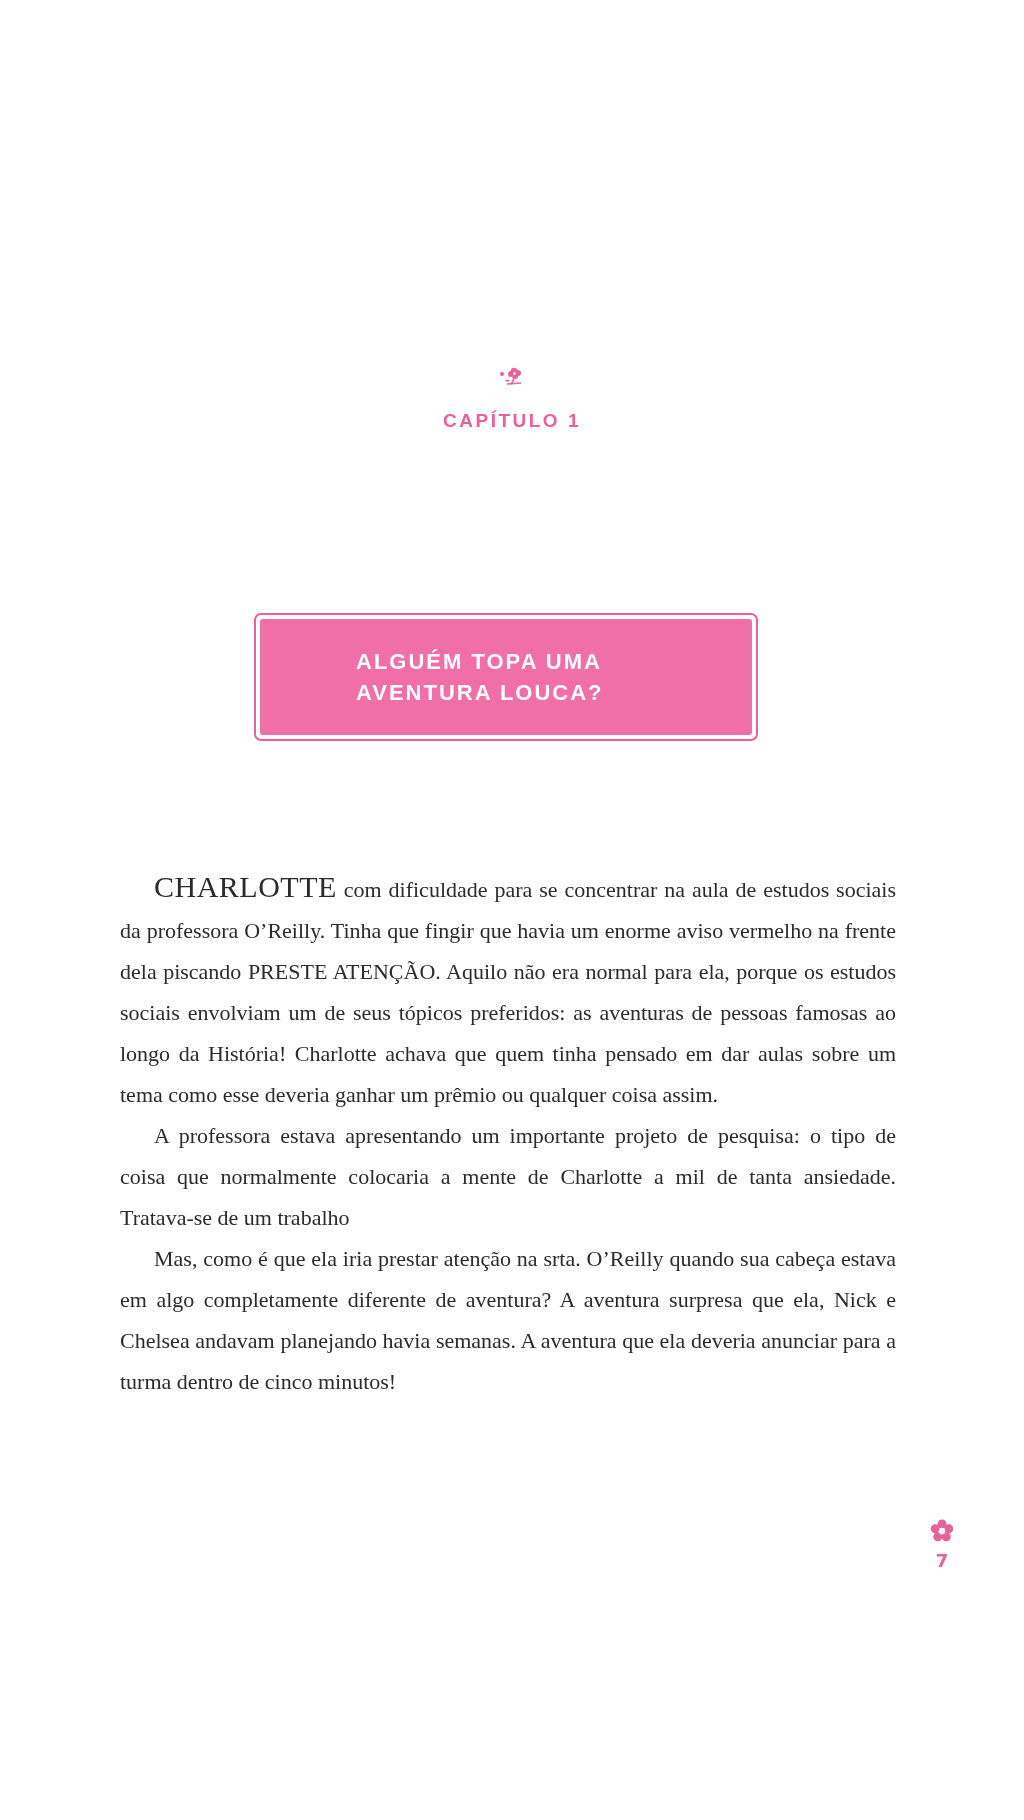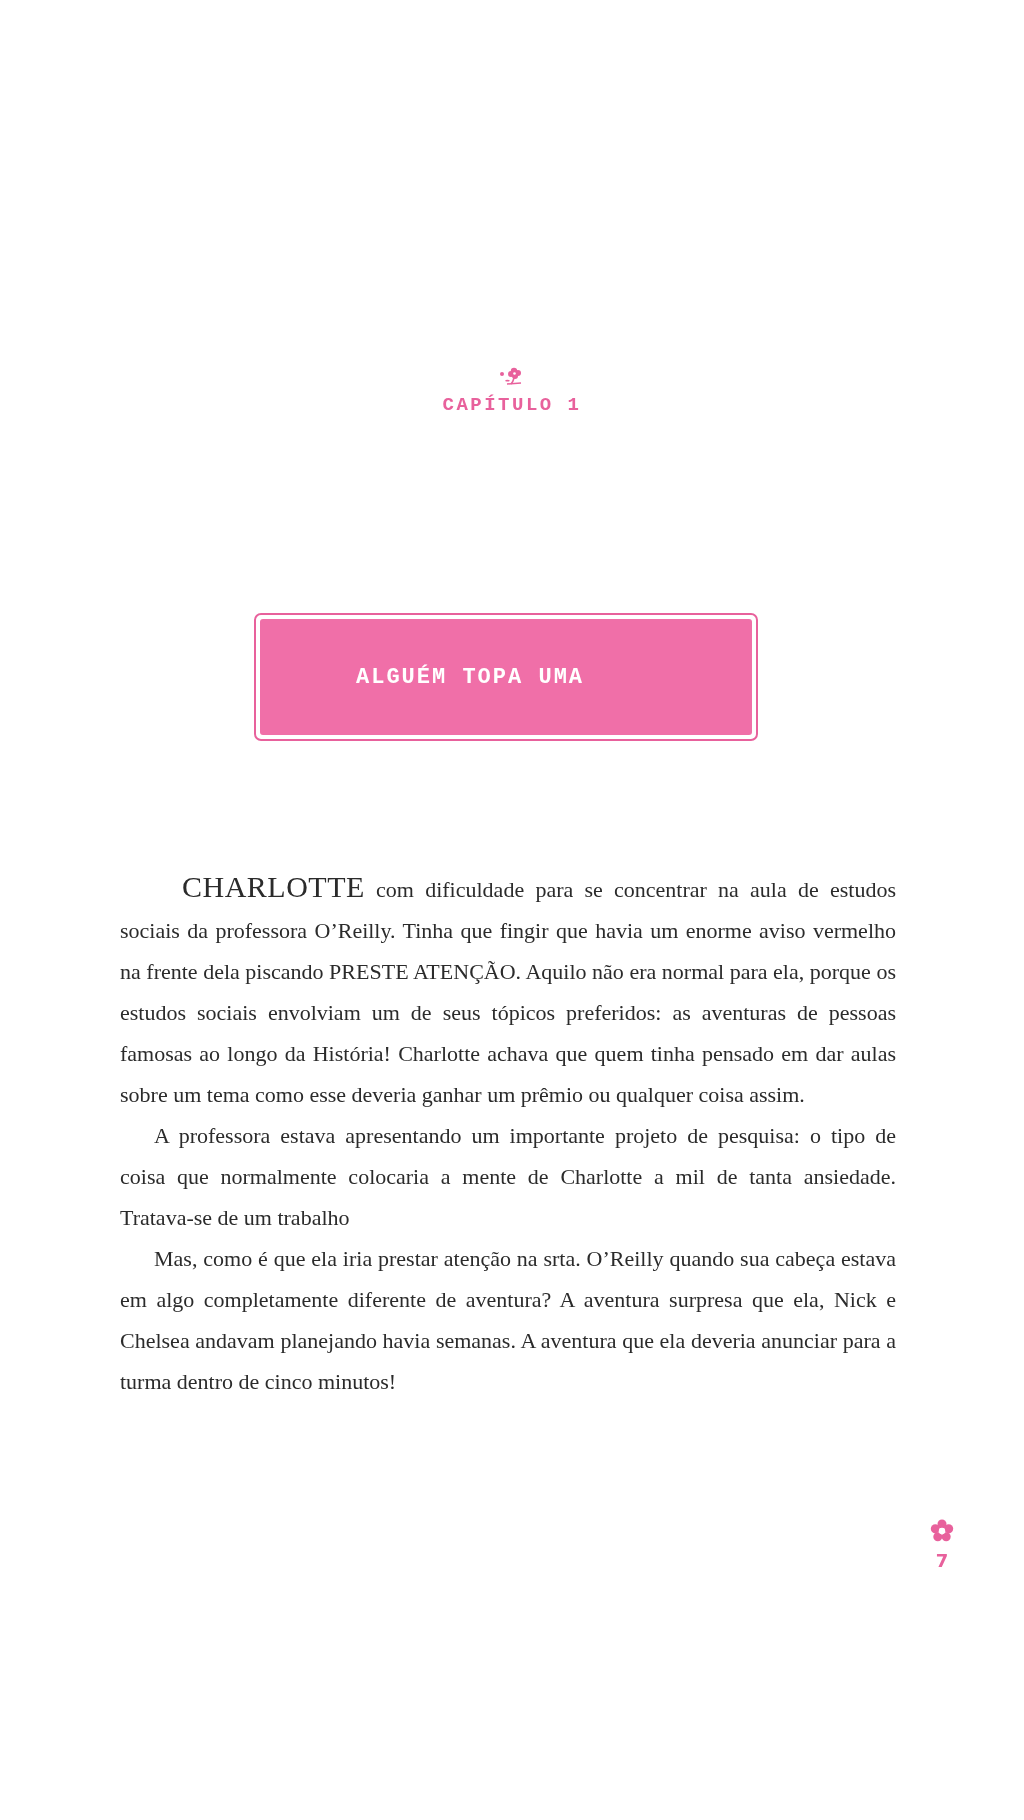--- a/index.html
+++ b/index.html
@@ -22,22 +22,22 @@
     top: 364px;
     text-align: center;
   }
   .rose-icon {
     display: inline-block;
     width: 30px;
     height: 24px;
   }
   .chapter-label {
     display: block;
-    margin-top: 2px;
-    font-family: Liberation Mono, monospace;
+    margin-top: 18px;
+    font-family: Liberation Sans, sans-serif;
     font-weight: bold;
     font-size: 19px;
     letter-spacing: 2.5px;
     color: #e8619c;
   }
   .title-box {
     position: absolute;
     left: 254px;
     top: 613px;
     width: 504px;
@@ -52,21 +52,21 @@
     width: 100%;
     height: 100%;
     background: #f06fa8;
     border-radius: 3px;
     display: flex;
     align-items: center;
     justify-content: center;
     flex-direction: column;
   }
   .title-line {
-    font-family: Liberation Mono, monospace;
+    font-family: Liberation Sans, sans-serif;
     font-weight: bold;
     font-size: 22px;
     letter-spacing: 2px;
     color: #ffffff;
     line-height: 31px;
     text-align: left;
     width: 300px;
   }
   .body-text {
     position: absolute;
@@ -78,21 +78,20 @@
     margin: 0;
     font-size: 22px;
     line-height: 41px;
     text-align: justify;
     text-indent: 34px;
     hyphens: none;
   }
   .lead {
     font-size: 30px;
     letter-spacing: 0.5px;
-    margin-left: 28px;
   }
   .page-footer {
     position: absolute;
     left: 922px;
     top: 1518px;
     width: 40px;
     text-align: center;
   }
   .flower-icon {
     display: block;
@@ -123,20 +122,21 @@
     <path d="M17 14 Q16 18 14 20" stroke="#e8619c" stroke-width="1.6" fill="none"></path>
     <path d="M10 20 L24 19" stroke="#e8619c" stroke-width="1.4" fill="none"></path>
     <path d="M12 16 Q9 15 8 17 Q11 18 13 17" fill="#e8619c"></path>
   </svg>
   <span class="chapter-label">CAPÍTULO 1</span>
 </div>
 
 <div class="title-box">
   <div class="title-inner">
     <span class="title-line">ALGUÉM TOPA UMA</span>
+    <span class="title-line">AVENTURA LOUCA?</span>
   </div>
 </div>
 
 <div class="body-text">
   <p class="para"><span class="lead">CHARLOTTE</span><span> com dificuldade para se concentrar na aula de estudos sociais da professora O’Reilly. Tinha que fingir que havia um enorme aviso vermelho na frente dela piscando PRESTE ATENÇÃO. Aquilo não era normal para ela, porque os estudos sociais envolviam um de seus tópicos preferidos: as aventuras de pessoas famosas ao longo da História! Charlotte achava que quem tinha pensado em dar aulas sobre um tema como esse deveria ganhar um prêmio ou qualquer coisa assim.</span></p>
   <p class="para"><span>A professora estava apresentando um importante projeto de pesquisa: o tipo de coisa que normalmente colocaria a mente de Charlotte a mil de tanta ansiedade. Tratava-se de um trabalho</span></p>
   <p class="para"><span>Mas, como é que ela iria prestar atenção na srta. O’Reilly quando sua cabeça estava em algo completamente diferente de aventura? A aventura surpresa que ela, Nick e Chelsea andavam planejando havia semanas. A aventura que ela deveria anunciar para a turma dentro de cinco minutos!</span></p>
 </div>
 
 <div class="page-footer">

